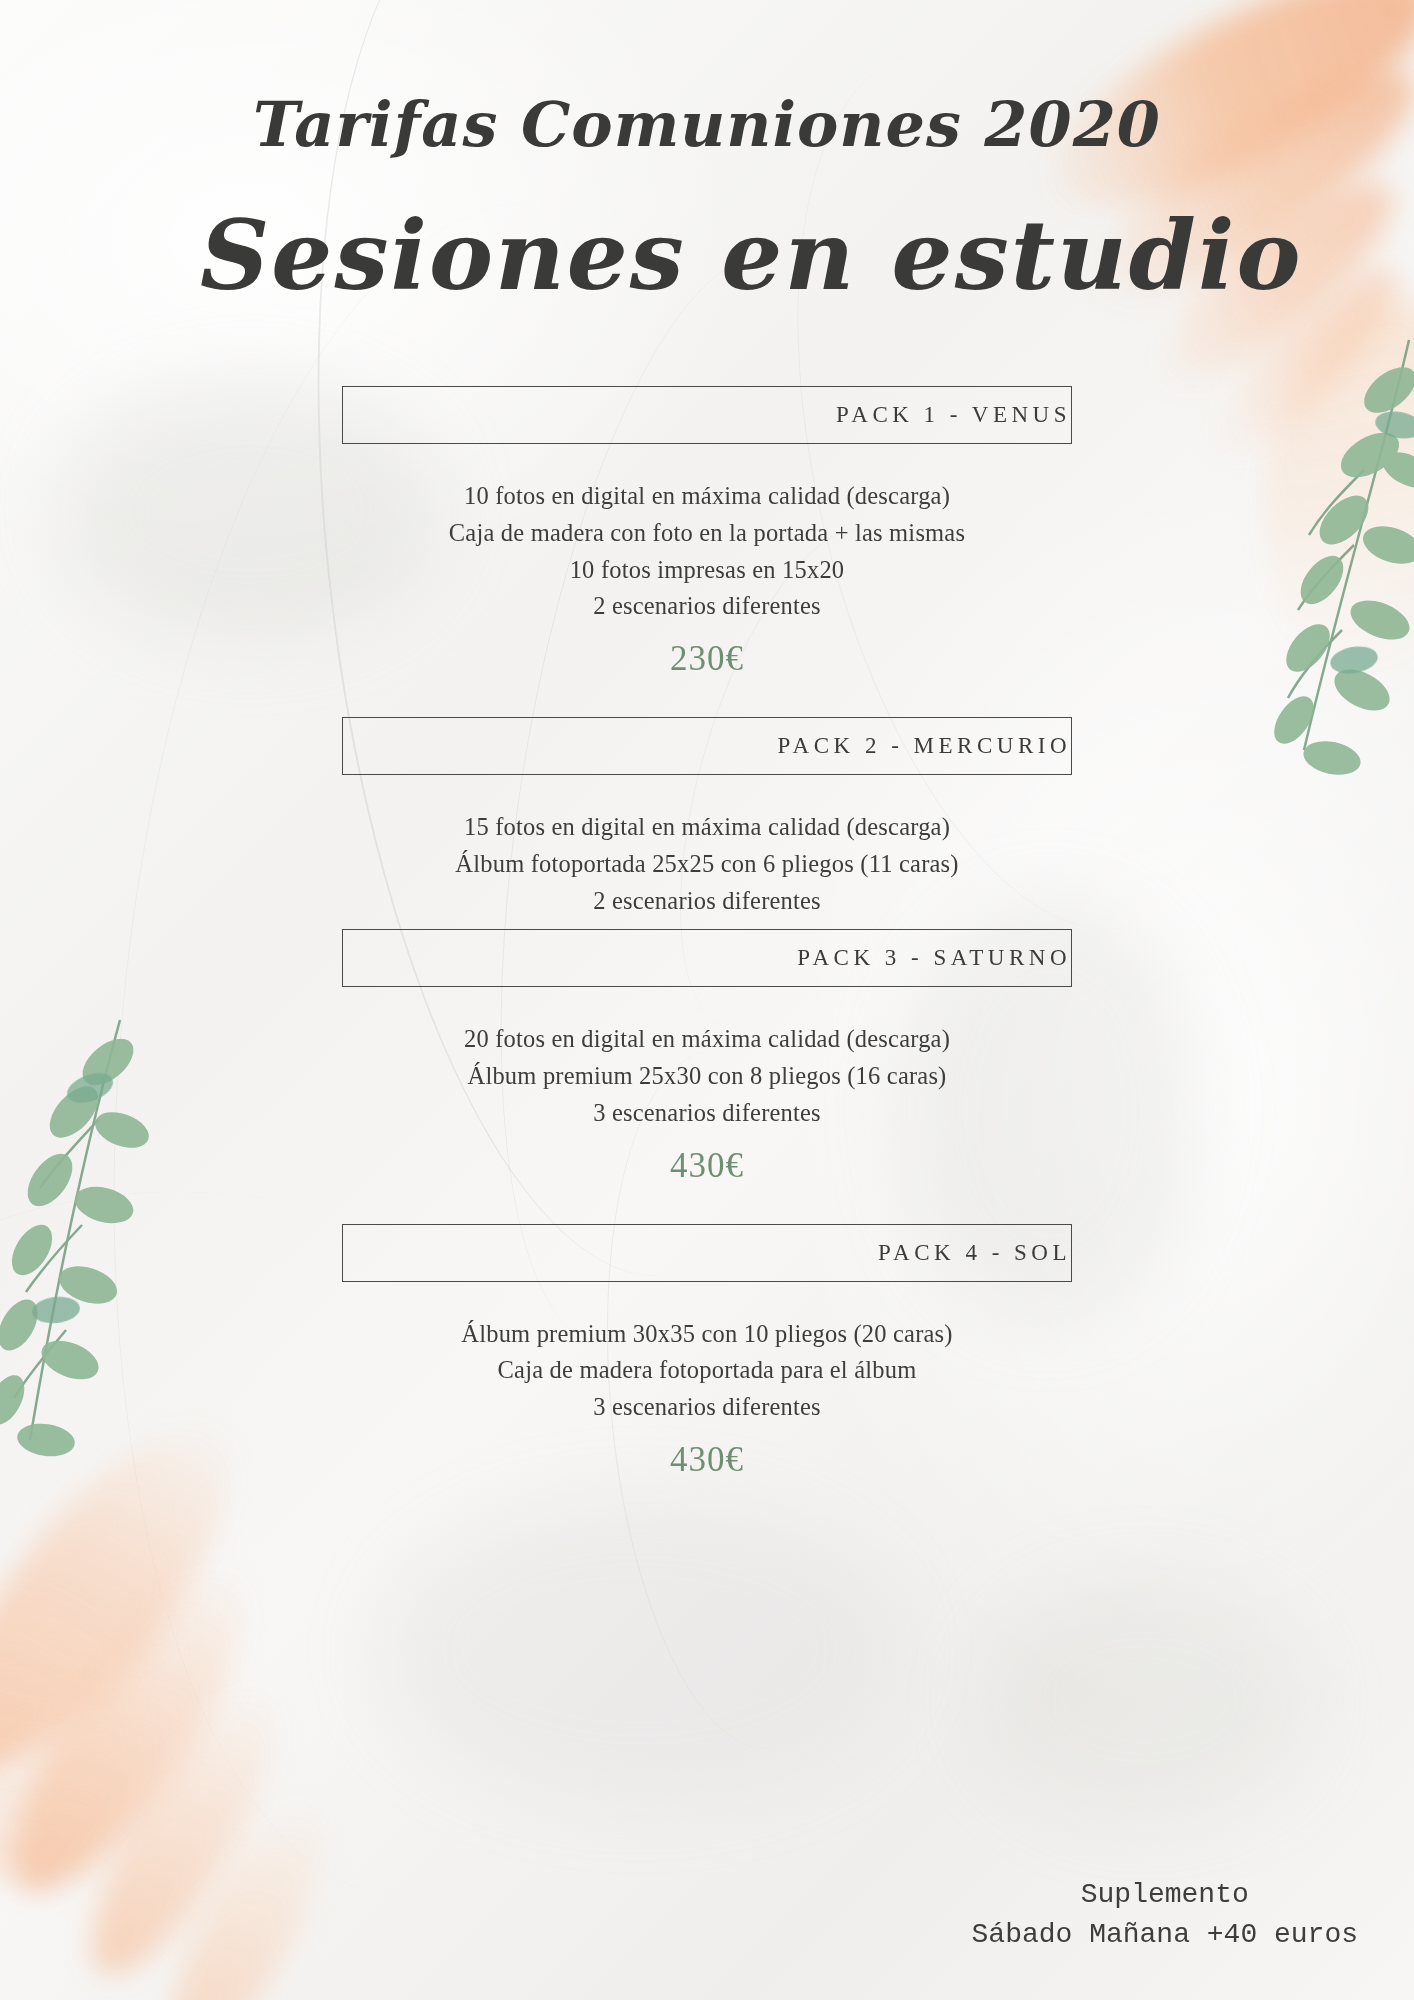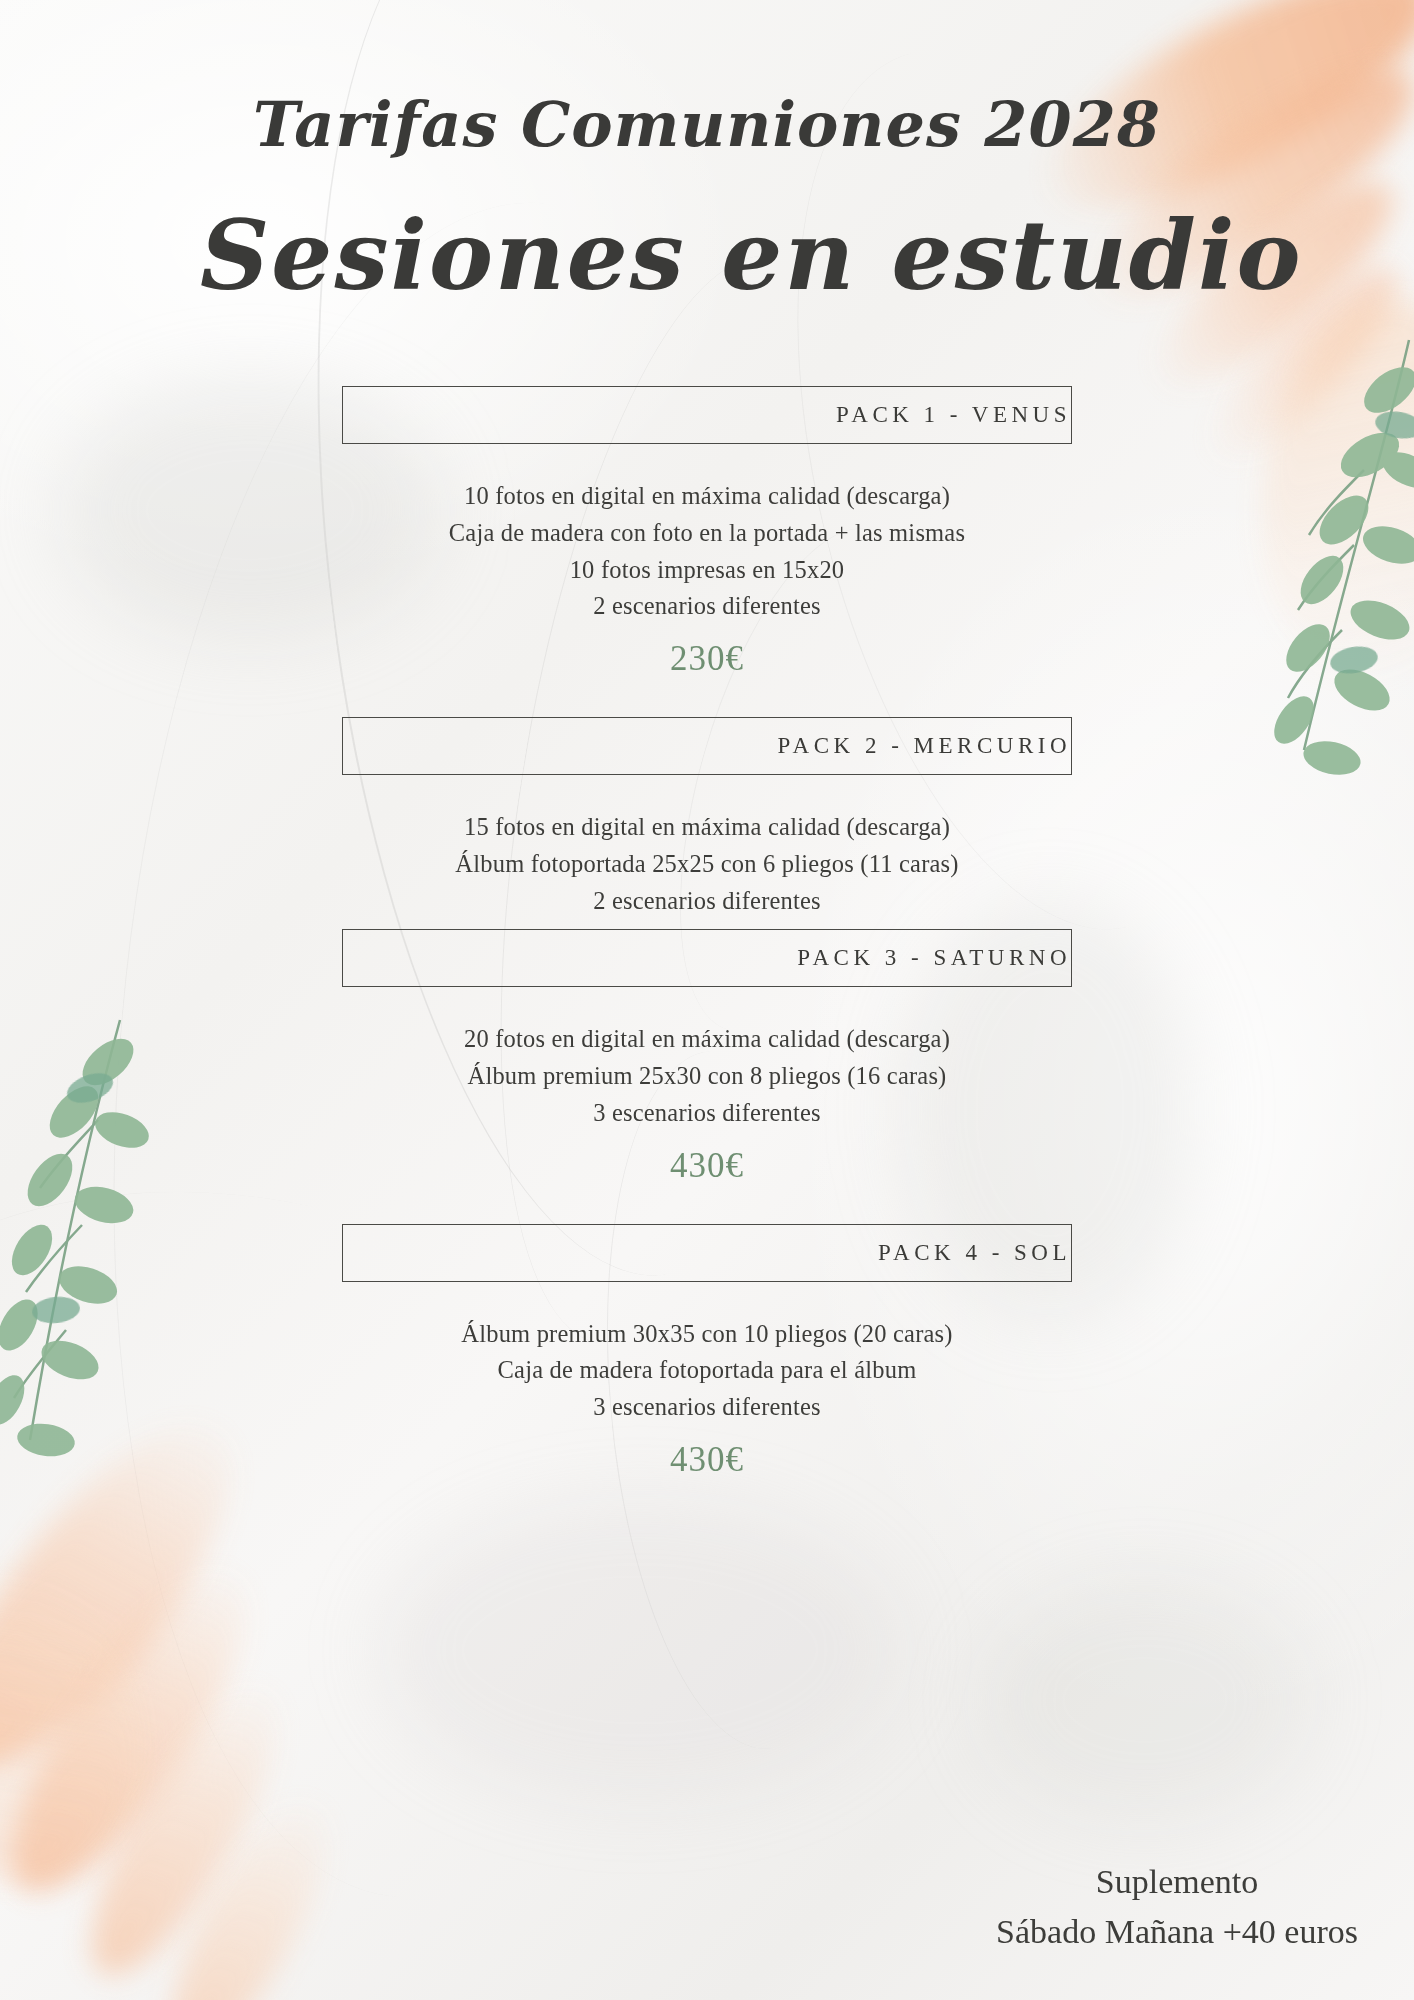--- a/index.html
+++ b/index.html
@@ -157,22 +157,22 @@
   }
 
   .footer-note {
     position: absolute;
     right: 56px;
     bottom: 44px;
     text-align: center;
     z-index: 6;
   }
   .footer-note div {
-    font-family: Liberation Serif, serif;
-    font-size: 34px;
+    font-family: Liberation Mono, monospace;
+    font-size: 28px;
     color: #3d3d3a;
     line-height: 1.45;
   }
 </style>
 </head>
 <body>
 
 <div class="page">
 
   <div class="vein v1"></div>
@@ -247,21 +247,21 @@
       <ellipse cx="76" cy="440" rx="29" ry="16" transform="rotate(8 76 440)"></ellipse>
     </g>
     <g fill="#79ab92" opacity="0.75">
       <ellipse cx="120" cy="88" rx="24" ry="13" transform="rotate(-20 120 88)"></ellipse>
       <ellipse cx="86" cy="310" rx="24" ry="13" transform="rotate(-6 86 310)"></ellipse>
     </g>
   </svg>
 
   <div class="content">
 
-    <div class="title-main">Tarifas Comuniones 2028</div>
+    <div class="title-main">Tarifas Comuniones 2020</div>
     <div class="title-sub">Sesiones en estudio</div>
 
     <div class="packs">
 
       <div class="pack">
         <div class="pack-header">
           <span class="pack-header-label">PACK 1 - VENUS</span>
         </div>
         <div class="pack-lines">
           <div class="pack-line">10 fotos en digital en máxima calidad (descarga)</div>

